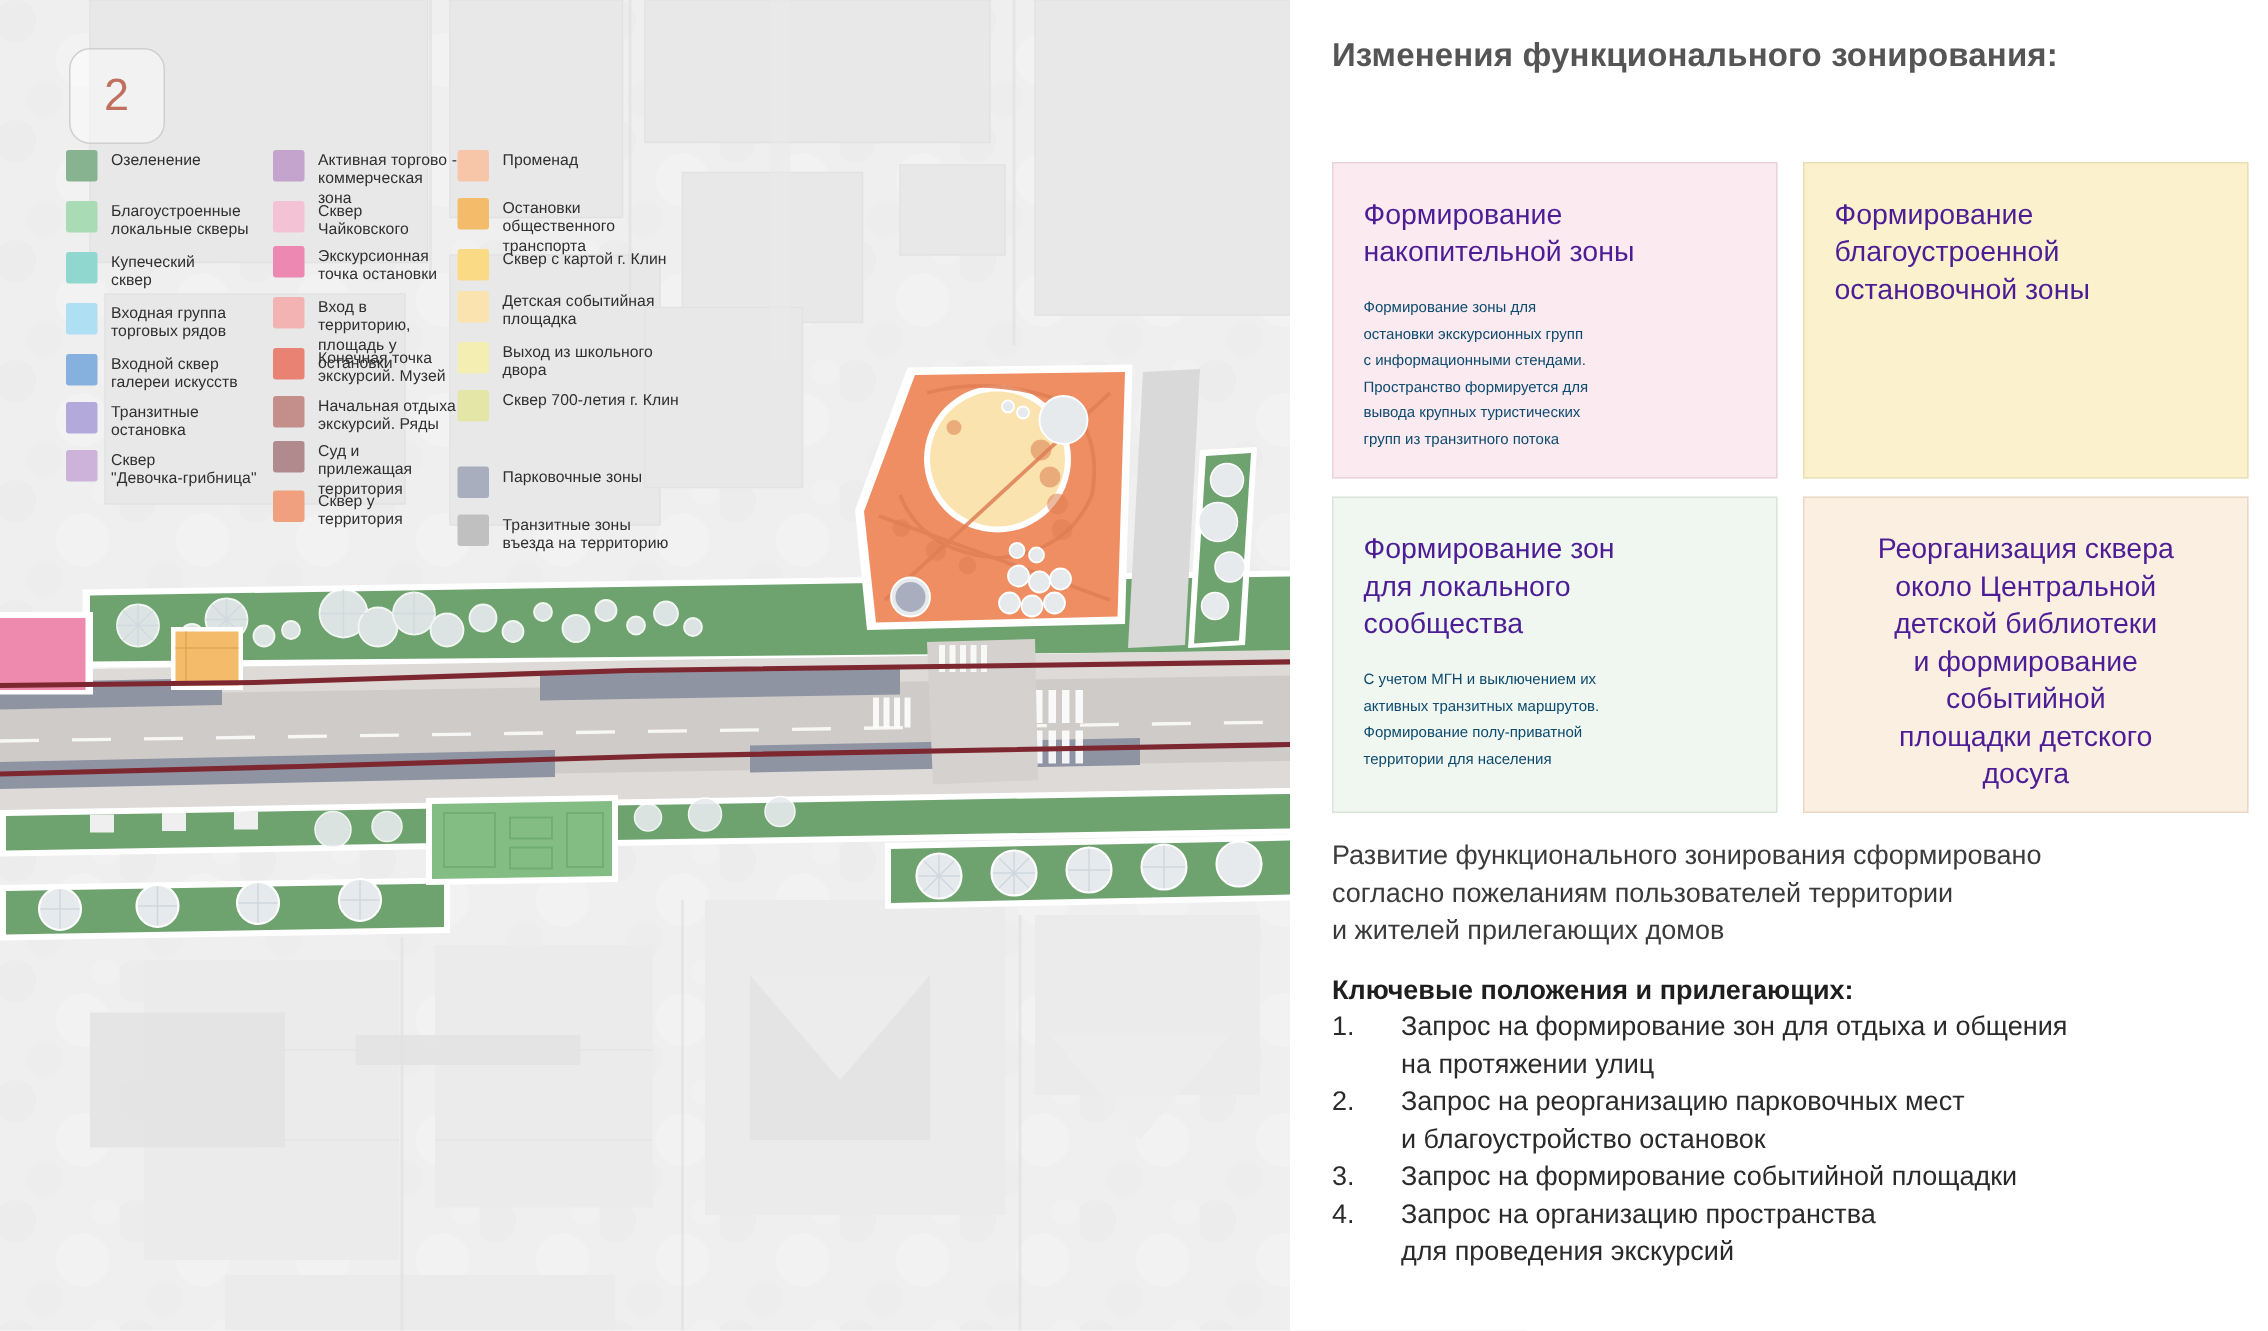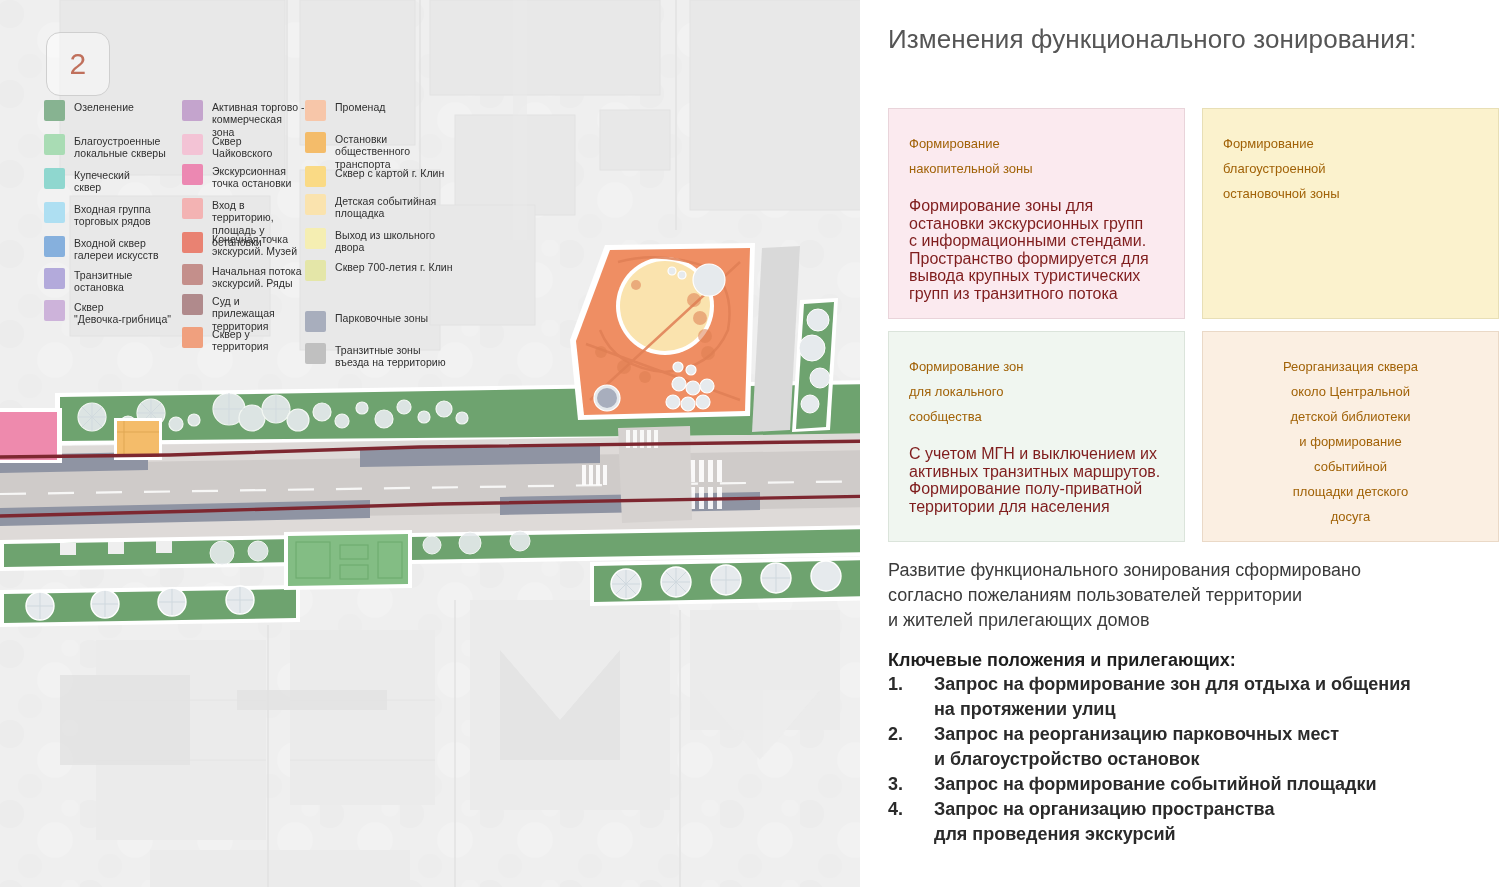--- a/index.html
+++ b/index.html
@@ -71,51 +71,51 @@
 
   
   .content{
     flex:1 1 auto;
     position:relative;
     padding:0;
     background:#ffffff;
   }
   .main-title{
     position:absolute;left:28px;top:24px;
-    font-size:26px;color:#555555;font-weight:400;
+    font-size:22px;color:#555555;font-weight:700;
     letter-spacing:0.1px;
     white-space:nowrap;
   }
 
   .cards{
     position:absolute;left:28px;top:108px;
     width:611px;
     display:grid;
     grid-template-columns:297px 297px;
     grid-template-rows:211px 211px;
     gap:12px 17px;
   }
   .card{
     border:1px solid #dcdcdc;
     padding:22px 20px 14px 20px;
     box-sizing:border-box;
     overflow:hidden;
   }
   .card-title{
-    font-size:13px;
+    font-size:19px;
     line-height:25px;
-    color:#a16207;
+    color:#4c1d95;
     font-weight:400;
     margin:0 0 16px 0;
     white-space:pre-line;
   }
   .card-body{
-    font-size:16px;
+    font-size:10px;
     line-height:17.5px;
-    color:#7f1d1d;
+    color:#0c4a6e;
     margin:0;
     white-space:pre-line;
   }
   .card.pink   {background:#fbeaef;border-color:#e9d4da;}
   .card.yellow {background:#fbf2cd;border-color:#e8dfb6;}
   .card.green  {background:#f0f6f0;border-color:#dbe4db;}
   .card.peach  {background:#fbefe2;border-color:#ead9c7;text-align:center;}
   .card.peach .card-title{margin-bottom:0;}
 
   
@@ -136,21 +136,20 @@
     list-style:none;
     counter-reset:kp;
   }
   .kp-list li{
     position:relative;
     padding-left:46px;
     font-size:18px;line-height:25px;color:#2a2a2a;
     counter-increment:kp;
     white-space:pre-line;
     margin-bottom:0;
-    font-weight:bold;
   }
   .kp-list li::before{
     content:counter(kp) ".";
     position:absolute;left:0;top:0;
     width:34px;text-align:left;
     color:#2a2a2a;
   }
 </style>
 </head>
 <body>
@@ -516,21 +515,21 @@
             <span class="legend-label">Вход в территорию,
 площадь у остановки</span>
           </div>
         <div class="legend-row" style="top:132px">
             <span class="swatch" style="background: rgb(233, 130, 114);"></span>
             <span class="legend-label">Конечная точка
 экскурсий. Музей</span>
           </div>
         <div class="legend-row" style="top:164px">
             <span class="swatch" style="background: rgb(196, 143, 139);"></span>
-            <span class="legend-label">Начальная потока
+            <span class="legend-label">Начальная отдыха
 экскурсий. Ряды</span>
           </div>
         <div class="legend-row" style="top:194px">
             <span class="swatch" style="background: rgb(176, 138, 140);"></span>
             <span class="legend-label">Суд и прилежащая
 территория</span>
           </div>
         <div class="legend-row" style="top:227px">
             <span class="swatch" style="background: rgb(240, 160, 126);"></span>
             <span class="legend-label">Сквер у территория</span>

